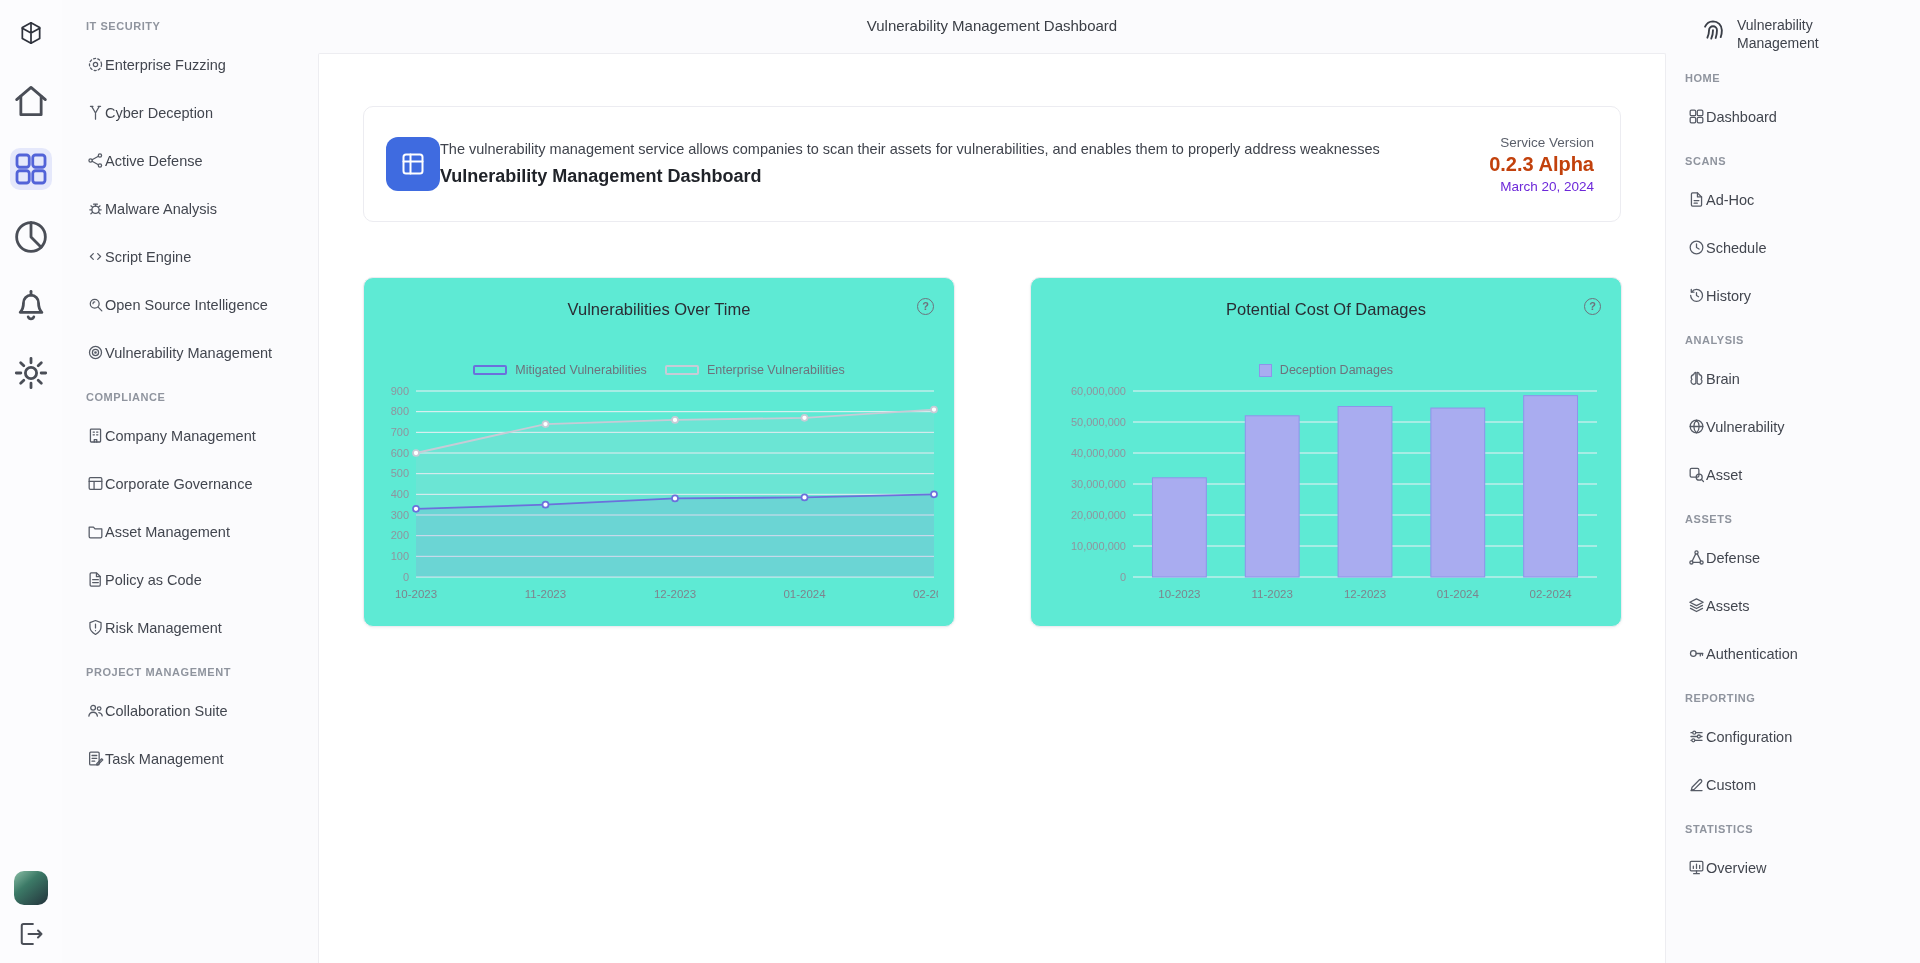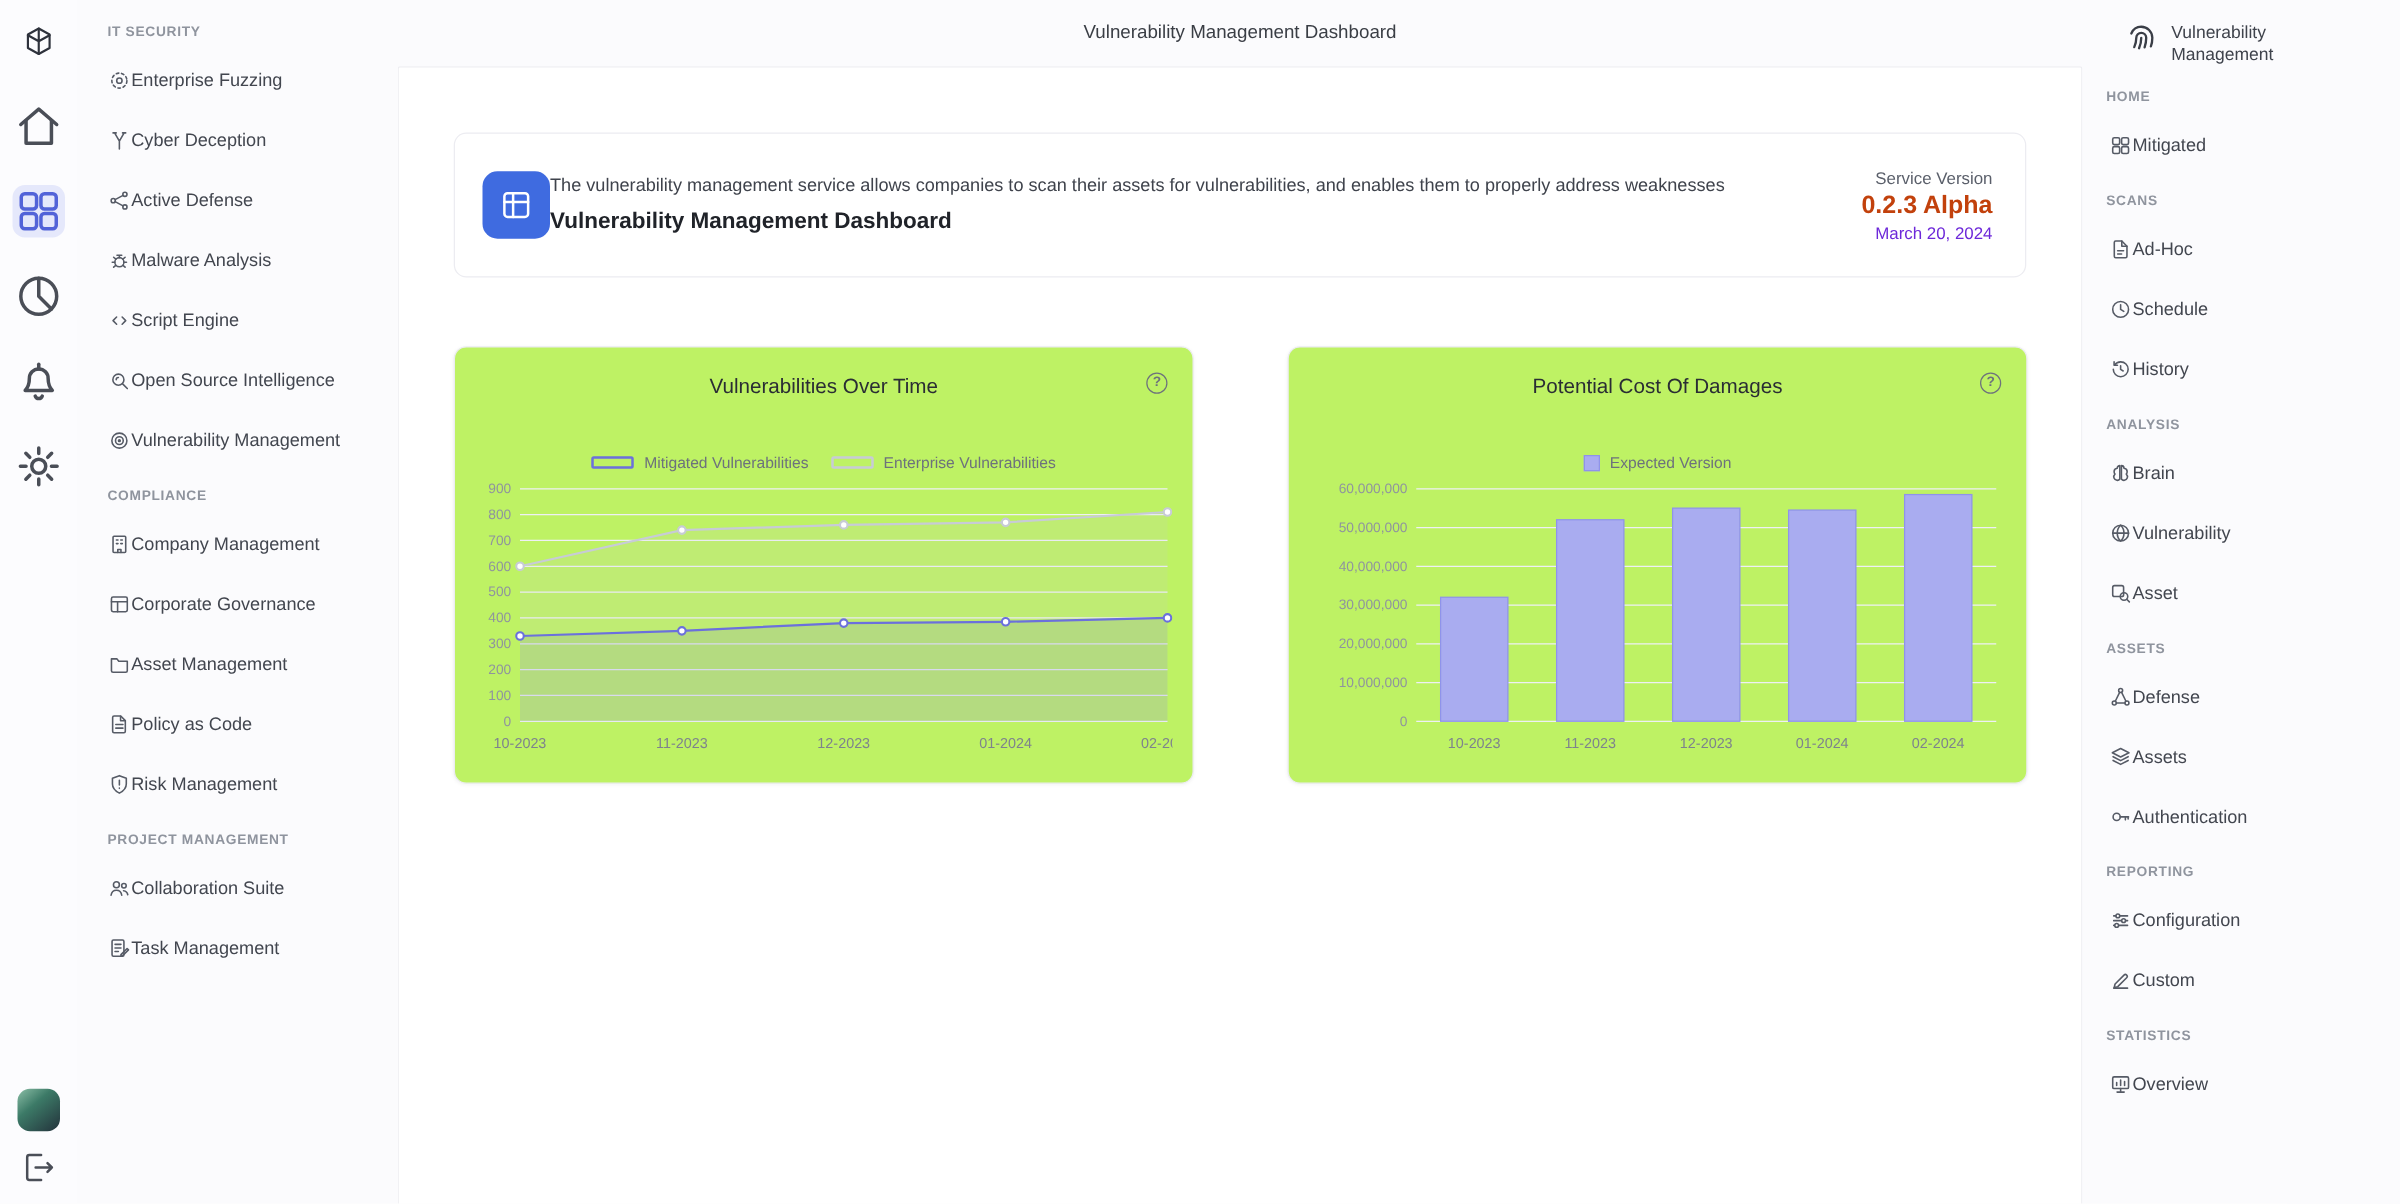--- a/index.html
+++ b/index.html
@@ -53,21 +53,21 @@
   .banner-text { flex:1; min-width:0; }
   .banner-desc { font-size:14.5px; color:#3f434c; }
   .banner-title { font-size:18px; font-weight:700; color:#202329; margin-top:9px; }
   .banner-version { text-align:right; flex:none; }
   .sv-label { font-size:13.5px; color:#5a5f6a; }
   .sv-value { font-size:20px; font-weight:700; color:#c2410c; margin:3px 0; }
   .sv-date  { font-size:13.5px; color:#6d28d9; }
 
   .charts-row { display:flex; gap:75px; margin:55px 44px 0; }
   .chart-card { width:592px; height:350px; border:1px solid #ececf1; border-radius:10px;
-                box-shadow:0 1px 3px rgba(16,24,40,.05); position:relative; padding:22px 18px 0; background:#bef264; }
+                box-shadow:0 1px 3px rgba(16,24,40,.05); position:relative; padding:22px 18px 0; background:#5eead4; }
   .chart-title { text-align:center; font-size:16.5px; color:#2a2d34; }
   .help { position:absolute; top:20px; right:20px; width:17px; height:17px; border:1.4px solid #6d727c;
           border-radius:50%; color:#6d727c; font-size:11px; font-weight:700; line-height:1;
           display:flex; align-items:center; justify-content:center; cursor:pointer; }
   .legend { display:flex; justify-content:center; align-items:center; gap:18px; margin-top:44px; }
   .legend-item { display:flex; align-items:center; gap:8px; font-size:12.5px; color:#6d727c; cursor:pointer; }
   .swatch-line { width:34px; height:10px; border:2px solid var(--c,#6b70dc); border-radius:2px; background:transparent; }
   .swatch-bar { width:13px; height:13px; background:var(--c,#a9acf0); border:1px solid var(--cb,var(--c,#a9acf0)); }
   .chart-svg { display:block; margin-top:6px; }
   .chart-svg text { font-family:"Liberation Sans", sans-serif; }
@@ -370,21 +370,21 @@
               <text x="552" y="215" text-anchor="middle" font-size="11.5" fill="#7e838d">02-2024</text>
             </svg>
         </div>
 
         <div class="chart-card">
           <div class="chart-title">Potential Cost Of Damages</div>
           <div class="help">?</div>
           <div class="legend" id="legend1">
               <span class="legend-item">
                 <span class="swatch-bar" style="--c: #a9acf0; --cb: #8f93ea;"></span>
-                <span>Expected Version</span>
+                <span>Deception Damages</span>
               </span>
             </div>
           <svg class="chart-svg" id="chartsvg1" width="556" height="224" viewBox="0 0 556 224">
               <line x1="84" y1="194" x2="548" y2="194" stroke="#eef0f5" stroke-width="1"></line>
               <text x="77" y="197.5" text-anchor="end" font-size="11" fill="#8f949e">0</text>
               <line x1="84" y1="163" x2="548" y2="163" stroke="#eef0f5" stroke-width="1"></line>
               <text x="77" y="166.5" text-anchor="end" font-size="11" fill="#8f949e">10,000,000</text>
               <line x1="84" y1="132" x2="548" y2="132" stroke="#eef0f5" stroke-width="1"></line>
               <text x="77" y="135.5" text-anchor="end" font-size="11" fill="#8f949e">20,000,000</text>
               <line x1="84" y1="101" x2="548" y2="101" stroke="#eef0f5" stroke-width="1"></line>
@@ -427,21 +427,21 @@
         <div class="nav-section-label">HOME</div>
         <div class="nav-item">
           <span class="icon">
             <svg viewBox="0 0 24 24" fill="none" stroke="currentColor" stroke-width="1.6" stroke-linecap="round" stroke-linejoin="round">
               <rect x="4" y="4" width="7" height="7" rx="1.6"></rect>
               <rect x="13" y="4" width="7" height="7" rx="1.6"></rect>
               <rect x="4" y="13" width="7" height="7" rx="1.6"></rect>
               <rect x="13" y="13" width="7" height="7" rx="1.6"></rect>
             </svg>
           </span>
-          <span class="nav-label">Mitigated</span>
+          <span class="nav-label">Dashboard</span>
         </div>
         <div class="nav-section-label">SCANS</div>
         <div class="nav-item">
           <span class="icon">
             <svg viewBox="0 0 24 24" fill="none" stroke="currentColor" stroke-width="1.6" stroke-linecap="round" stroke-linejoin="round">
               <path d="M13.2 3.6H7A1.4 1.4 0 005.6 5v14A1.4 1.4 0 007 20.4h10a1.4 1.4 0 001.4-1.4V8.8z"></path>
               <path d="M13.2 3.6v5.2h5.2M9 13.4h6M9 16.6h4"></path>
             </svg>
           </span>
           <span class="nav-label">Ad-Hoc</span>

